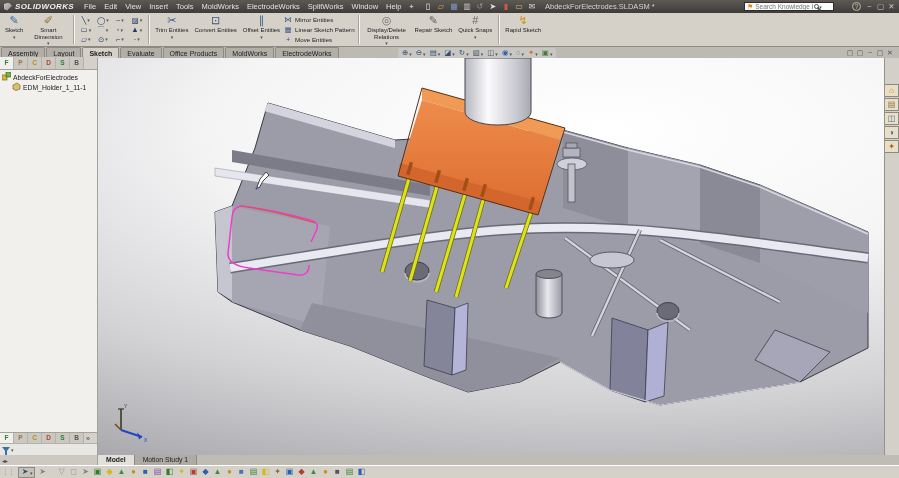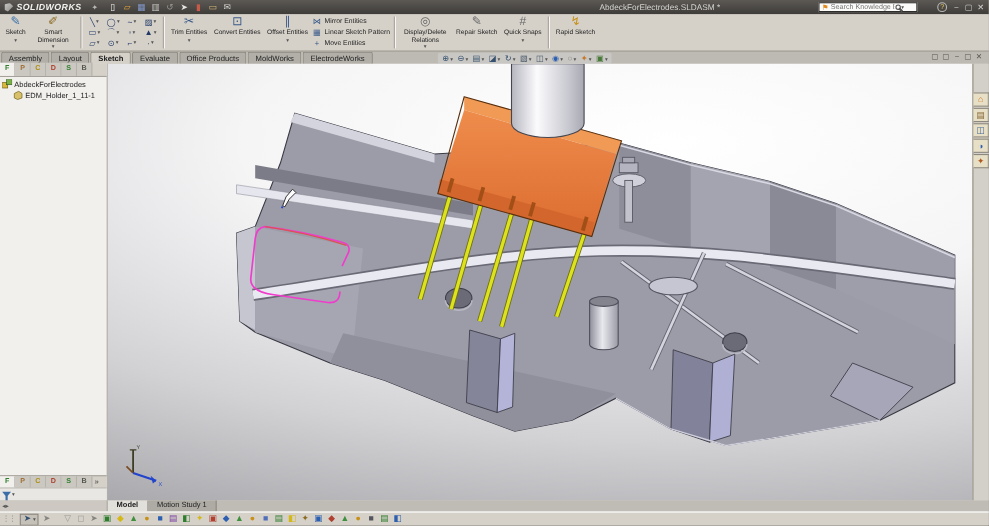--- a/index.html
+++ b/index.html
@@ -109,20 +109,33 @@
 </head>
 <body>
 
 <div id="app">
 
   <div class="titlebar">
     <div class="logo">
       <span class="logo-mark"></span>
       <span>SOLIDWORKS</span>
     </div>
+    <div class="menu">
+
+    <span class="mi">File</span>
+        <span class="mi">Edit</span>
+        <span class="mi">View</span>
+        <span class="mi">Insert</span>
+        <span class="mi">Tools</span>
+        <span class="mi">MoldWorks</span>
+        <span class="mi">ElectrodeWorks</span>
+        <span class="mi">SplitWorks</span>
+        <span class="mi">Window</span>
+        <span class="mi">Help</span>
+      </div>
     <span class="pin-glyph">✦</span>
     <div class="qbar">
 
     <span class="qicon" style="color: rgb(242, 242, 240);">▯</span>
         <span class="qicon" style="color: rgb(232, 163, 58);">▱</span>
         <span class="qicon" style="color: rgb(128, 150, 200);">▦</span>
         <span class="qicon" style="color: rgb(196, 194, 190);">▥</span>
         <span class="qicon" style="color: rgb(152, 150, 143);">↺</span>
         <span class="qicon" style="color: rgb(230, 228, 224);">➤</span>
         <span class="qicon" style="color: rgb(200, 90, 74);">▮</span>

